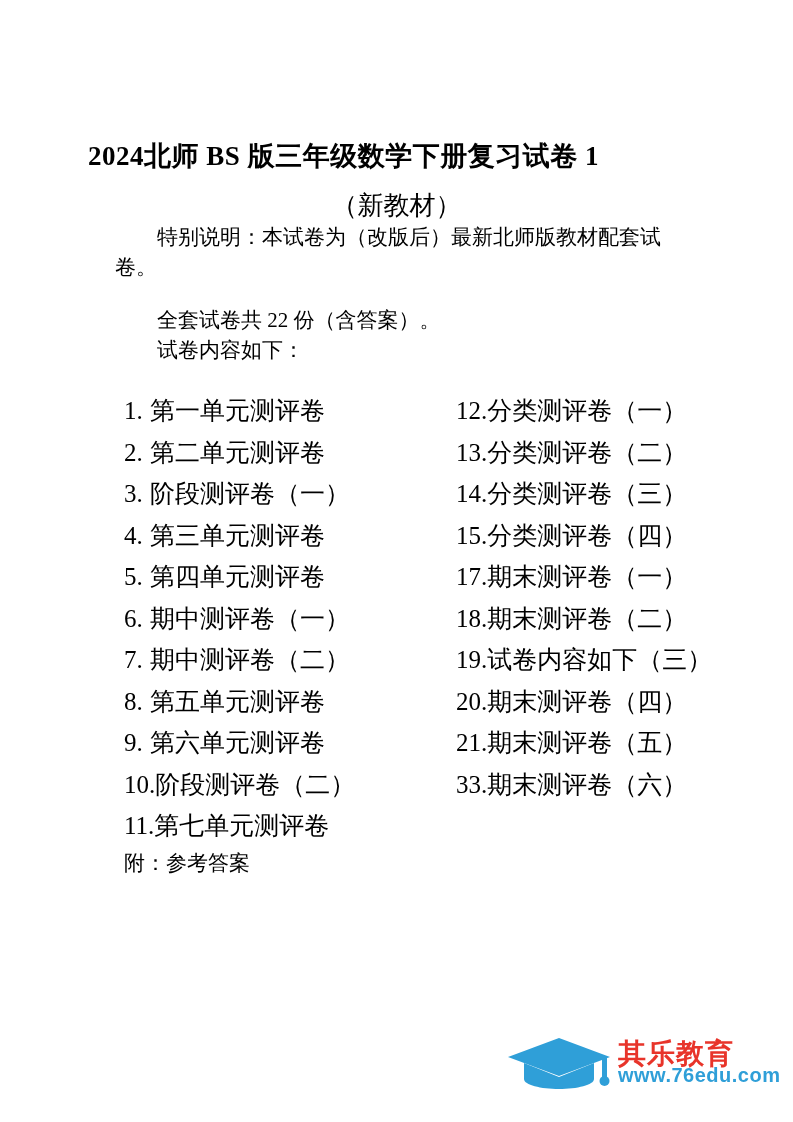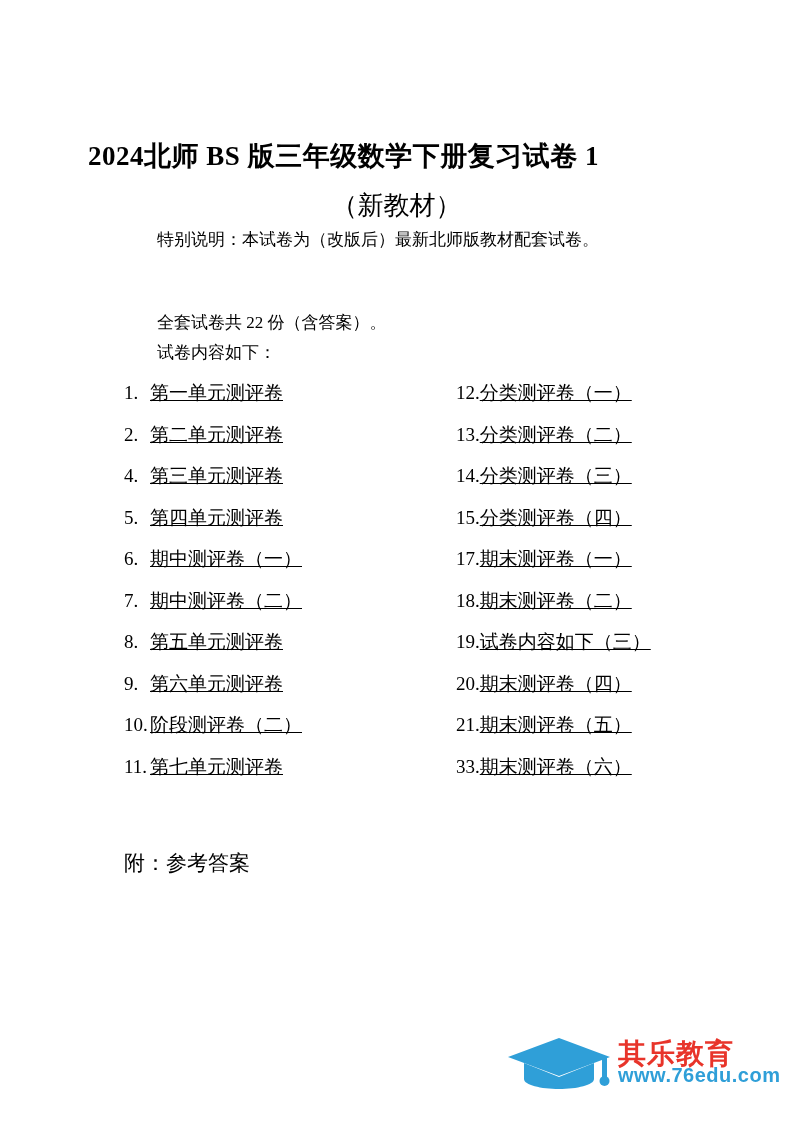--- a/index.html
+++ b/index.html
@@ -36,22 +36,22 @@
     position: absolute;
     left: 0;
     top: 188px;
     width: 793px;
     text-align: center;
     font-size: 26px;
     font-family: "Liberation Serif", serif;
   }
   .para {
     position: absolute;
-    font-size: 17px;
-    line-height: 36px;
+    font-size: 21px;
+    line-height: 30px;
     font-family: "Liberation Serif", serif;
   }
   .note {
     left: 115px;
     top: 222px;
     width: 570px;
     text-indent: 42px;
   }
   .count-line {
     left: 115px;
@@ -60,24 +60,23 @@
     text-indent: 42px;
   }
   .contents-line {
     left: 115px;
     top: 335px;
     width: 570px;
     text-indent: 42px;
   }
   .list {
     position: absolute;
-    top: 372px;
-    font-size: 19px;
+    top: 390px;
+    font-size: 25px;
     font-family: "Liberation Serif", serif;
-    text-decoration: underline;
   }
   .list-left { left: 124px; width: 300px; }
   .list-right { left: 440px; width: 300px; margin-left: 16px; }
   .list-item {
     height: 41.5px;
     line-height: 41.5px;
     white-space: nowrap;
   }
   .num {
     display: inline-block;
@@ -141,20 +140,21 @@
   <div class="doc-title">2024北师 BS 版三年级数学下册复习试卷 1</div>
   <div class="doc-subtitle">（新教材）</div>
 
   <div class="para note">特别说明：本试卷为（改版后）最新北师版教材配套试卷。</div>
   <div class="para count-line">全套试卷共 22 份（含答案）。</div>
   <div class="para contents-line">试卷内容如下：</div>
 
   <div class="list list-left">
     <div class="list-item"><span class="num">1.</span><span>第一单元测评卷</span></div>
     <div class="list-item"><span class="num">2.</span><span>第二单元测评卷</span></div>
+    <div class="list-item"><span class="num">3.</span><span>阶段测评卷（一）</span></div>
     <div class="list-item"><span class="num">4.</span><span>第三单元测评卷</span></div>
     <div class="list-item"><span class="num">5.</span><span>第四单元测评卷</span></div>
     <div class="list-item"><span class="num">6.</span><span>期中测评卷（一）</span></div>
     <div class="list-item"><span class="num">7.</span><span>期中测评卷（二）</span></div>
     <div class="list-item"><span class="num">8.</span><span>第五单元测评卷</span></div>
     <div class="list-item"><span class="num">9.</span><span>第六单元测评卷</span></div>
     <div class="list-item"><span class="num">10.</span><span>阶段测评卷（二）</span></div>
     <div class="list-item"><span class="num">11.</span><span>第七单元测评卷</span></div>
   </div>
 

